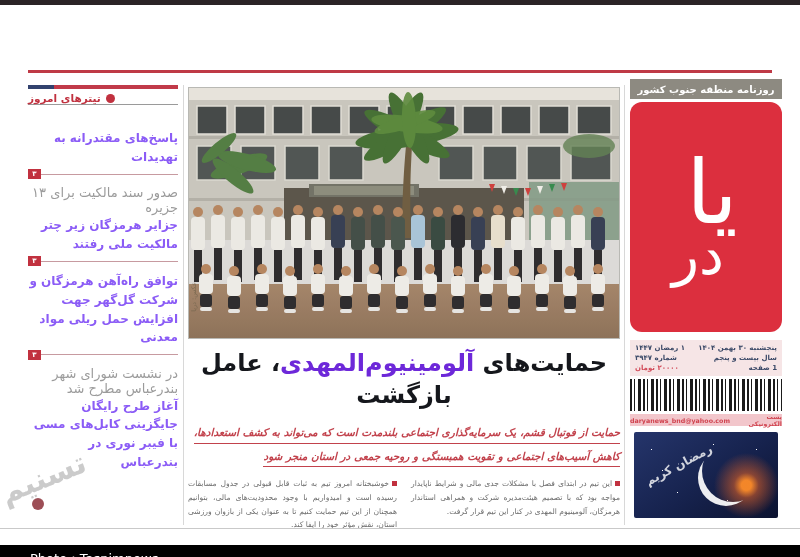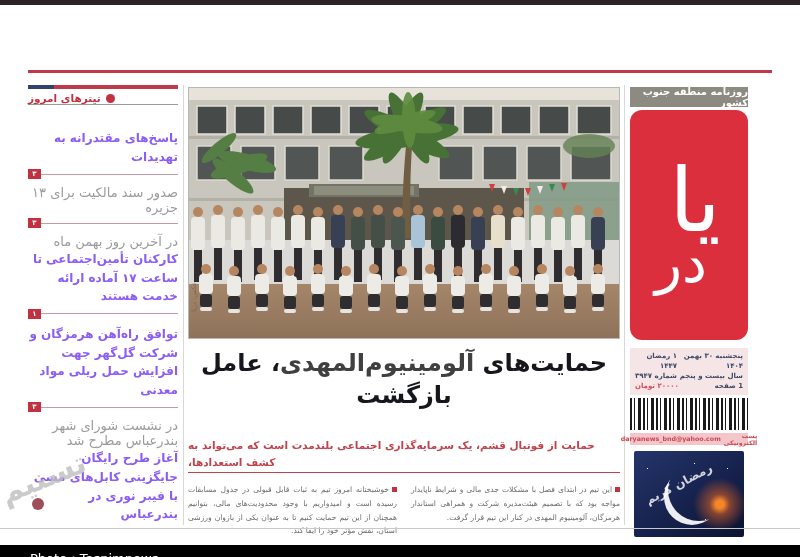--- a/index.html
+++ b/index.html
@@ -36,33 +36,33 @@
 
   
   .main{position:absolute;left:188px;top:87px;width:432px;}
   .photo{position:relative;width:430px;height:250px;border:1px solid #b9b9b4;background:#ddd;overflow:hidden;}
   .photo svg{display:block;}
   .photo-caption{position:absolute;left:1px;bottom:26px;writing-mode:vertical-rl;transform:rotate(180deg);
                  font-size:6.5px;color:#7c6a52;letter-spacing:1px;}
 
   .headline{direction:rtl;text-align:center;margin-top:8px;line-height:1.35;}
   .headline .l1{font-size:24px;font-weight:bold;color:#15171c;}
-  .headline .hl{color:#404040;}
+  .headline .hl{color:#6d28d9;}
   .headline .l2{font-size:23px;font-weight:bold;color:#15171c;margin-top:2px;}
 
-  .deck{direction:rtl;text-align:left;margin-top:24px;}
+  .deck{direction:rtl;text-align:right;margin-top:9px;font-style:italic;}
   .deck span{display:inline-block;border-bottom:1px solid #c2424c;padding-bottom:2px;margin:1px 0;
              font-size:10.5px;font-weight:bold;color:#c2424c;line-height:1.6;}
 
   .body-cols{display:flex;direction:rtl;gap:14px;margin-top:9px;}
   .body-col{flex:1;font-size:7.6px;color:#6b6b6b;line-height:1.8;text-align:justify;position:relative;}
   .body-col .bullet{display:inline-block;width:5px;height:5px;background:#c1313f;margin-left:3px;}
 
   
-  .mast{position:absolute;left:630px;top:87px;width:118px;}
+  .mast{position:absolute;left:630px;top:79px;width:152px;}
   .region-badge{height:20px;background:#8d8a81;color:#fff;font-size:10px;font-weight:bold;
                 display:flex;align-items:center;justify-content:center;direction:rtl;}
   .brand-box{margin-top:3px;height:230px;background:#dc2f3e;border-radius:12px;color:#fff;
              display:flex;flex-direction:column;align-items:center;justify-content:center;line-height:.85;
              overflow:hidden;}
   .brand-box .t1{font-size:88px;transform:translateX(6px);}
   .brand-box .t2{font-size:56px;transform:translateX(-8px);}
   .date-box{margin-top:8px;background:#f6e5e6;padding:3px 5px;direction:rtl;}
   .date-row{display:flex;justify-content:space-between;font-size:7px;font-weight:bold;color:#3c4a68;line-height:1.45;}
   .date-row .price{color:#d24a58;}
@@ -113,34 +113,27 @@
     <div>
       <div class="sb-title">پاسخ‌های مقتدرانه به تهدیدات</div>
       <div class="sb-sep">
         <span class="sb-badge">۳</span>
         <span class="sb-line"></span>
       </div>
     </div>
 
     <div>
       <div class="sb-kicker">صدور سند مالکیت برای ۱۳ جزیره</div>
+      <div class="sb-title">جزایر هرمزگان زیر چتر مالکیت ملی رفتند</div>
       <div class="sb-sep">
         <span class="sb-badge">۳</span>
         <span class="sb-line"></span>
       </div>
     </div>
 
-    <div>
-      <div class="sb-kicker">در آخرین روز بهمن ماه</div>
-      <div class="sb-title">کارکنان تأمین‌اجتماعی تا ساعت ۱۷ آماده ارائه خدمت هستند</div>
-      <div class="sb-sep">
-        <span class="sb-badge">۱</span>
-        <span class="sb-line"></span>
-      </div>
-    </div>
 
     <div>
       <div class="sb-title">توافق راه‌آهن هرمزگان و شرکت گل‌گهر جهت افزایش حمل ریلی مواد معدنی</div>
       <div class="sb-sep">
         <span class="sb-badge">۳</span>
         <span class="sb-line"></span>
       </div>
     </div>
 
 
@@ -294,20 +287,21 @@
       </svg>
       <div class="photo-caption">عکس: دریا</div>
     </div>
 
     <div class="headline">
       <div class="l1"><span>حمایت‌های </span><span class="hl">آلومینیوم‌المهدی</span><span>، عامل بازگشت</span></div>
     </div>
 
     <div class="deck">
       <span>حمایت از فوتبال قشم، یک سرمایه‌گذاری اجتماعی بلندمدت است که می‌تواند به کشف استعدادها،</span><br>
+      <span>کاهش آسیب‌های اجتماعی و تقویت همبستگی و روحیه جمعی در استان منجر شود</span>
     </div>
 
     <div class="body-cols">
       <div class="body-col"><span class="bullet"></span><span>این تیم در ابتدای فصل با مشکلات جدی مالی و شرایط ناپایدار مواجه بود که با تصمیم هیئت‌مدیره شرکت و همراهی استاندار هرمزگان، آلومینیوم المهدی در کنار این تیم قرار گرفت.</span></div>
       <div class="body-col"><span class="bullet"></span><span>خوشبختانه امروز تیم به ثبات قابل قبولی در جدول مسابقات رسیده است و امیدواریم با وجود محدودیت‌های مالی، بتوانیم همچنان از این تیم حمایت کنیم تا به عنوان یکی از بازوان ورزشی استان، نقش مؤثر خود را ایفا کند.</span>
         
       </div>
     </div>
   </div>
 

